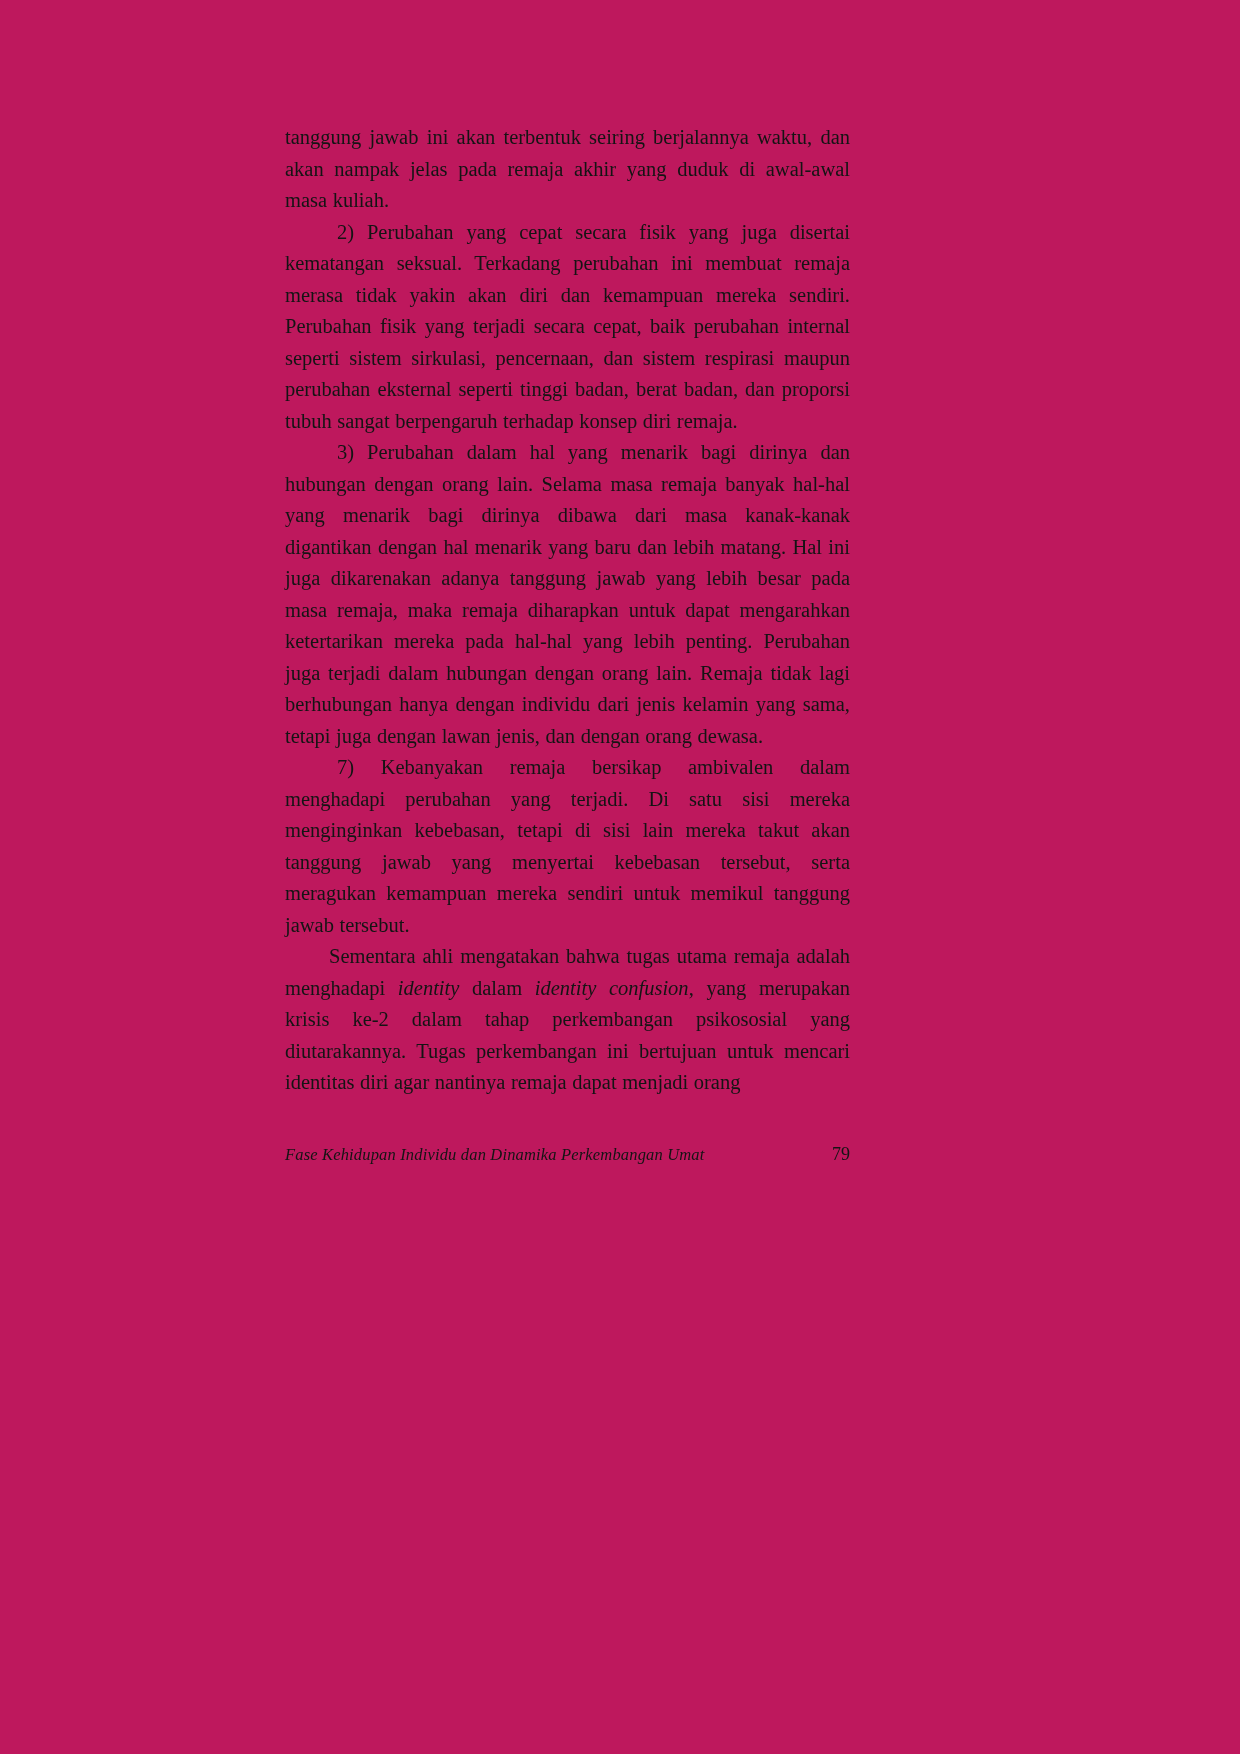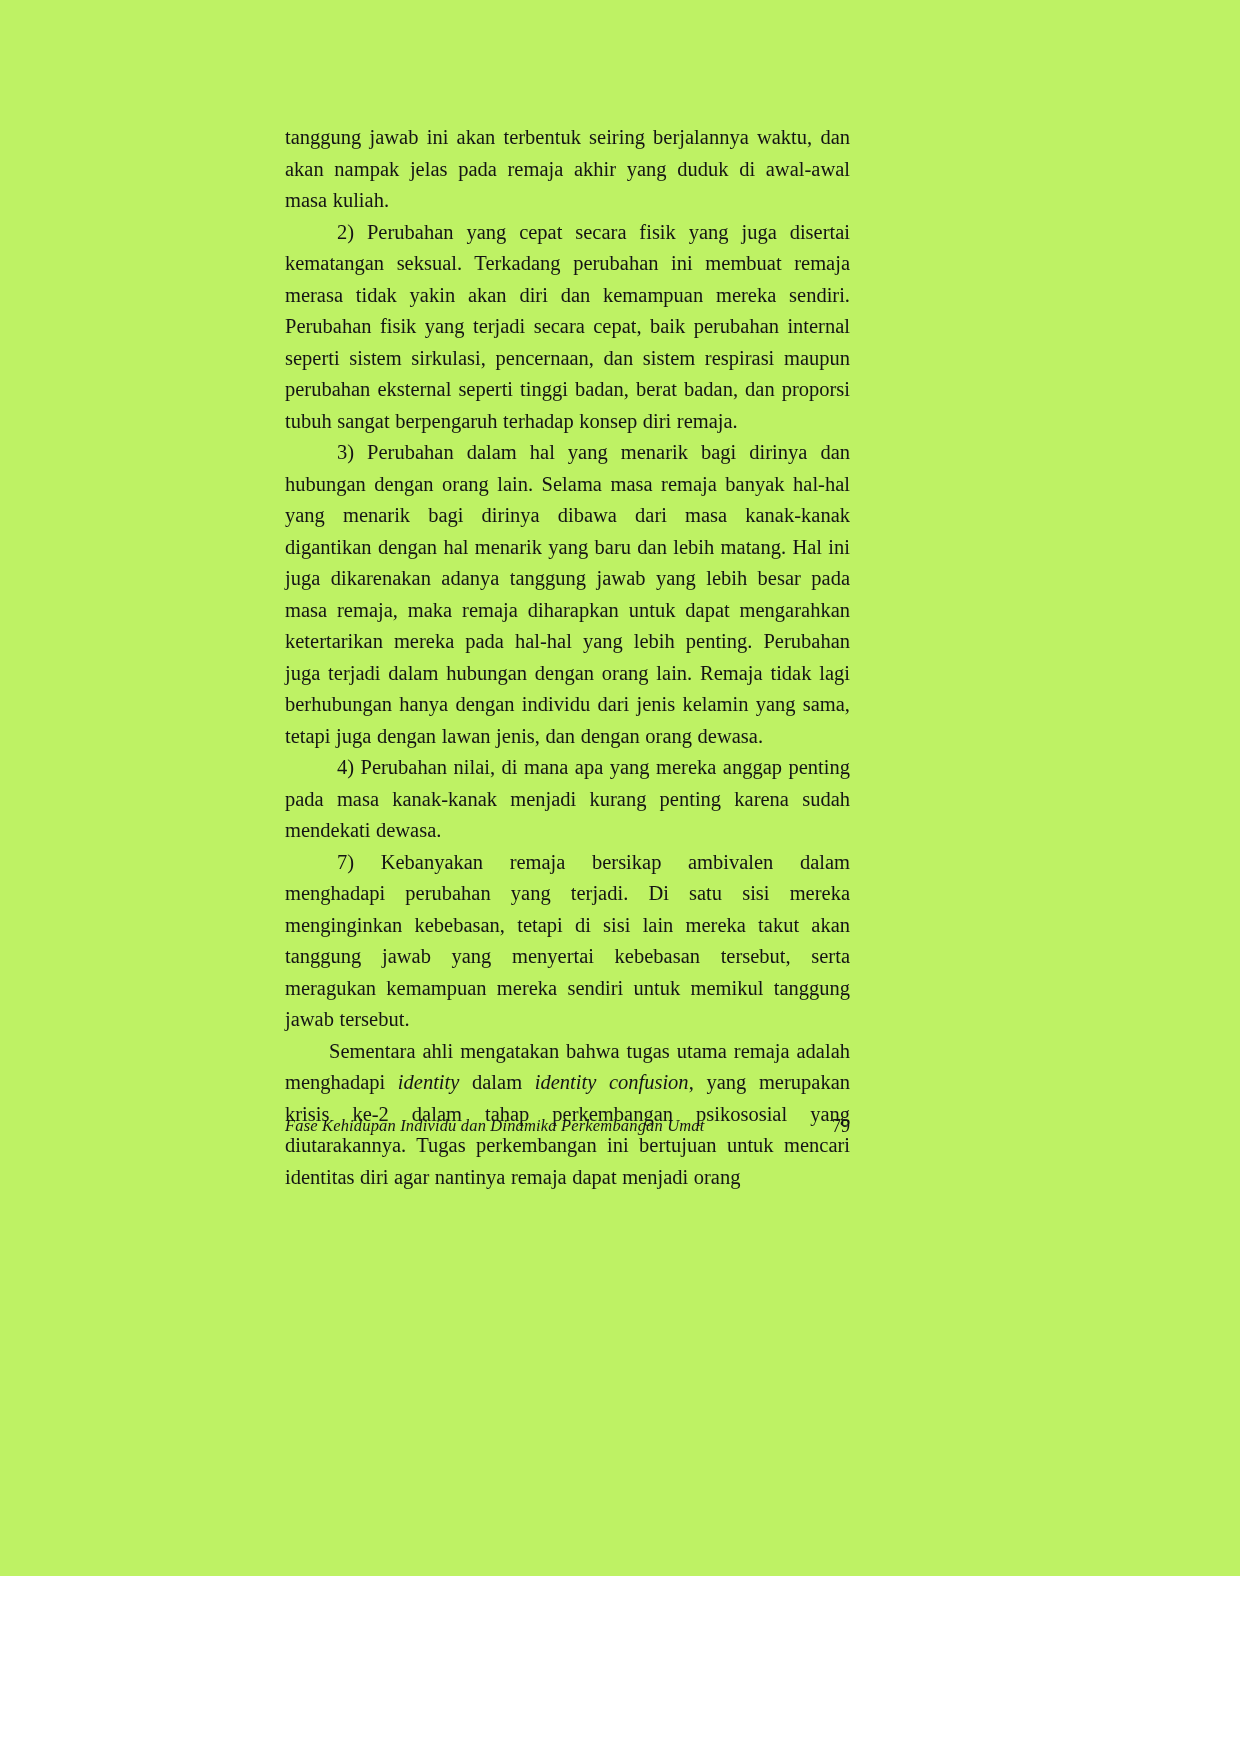--- a/index.html
+++ b/index.html
@@ -12,22 +12,22 @@
     height: 1754px;
     position: relative;
     font-family: "Liberation Serif", serif;
     color: #1a1a1a;
   }
   .page {
     position: absolute;
     top: 0;
     left: 0;
     width: 1240px;
-    height: 1576px;
-    background: #bef264;
+    height: 1754px;
+    background: #be185d;
   }
   .text-block {
     position: absolute;
     left: 285px;
     top: 122px;
     width: 565px;
   }
   .para {
     margin: 0;
     font-size: 20.5px;
@@ -42,25 +42,25 @@
   }
   .para.indent-small {
     text-indent: 44px;
   }
   em {
     font-style: italic;
   }
   .footer {
     position: absolute;
     left: 285px;
-    top: 1116px;
+    top: 1144px;
     width: 565px;
     display: flex;
     justify-content: space-between;
-    align-items: flex-start;
+    align-items: center;
   }
   .footer-title {
     font-style: italic;
     font-size: 16.5px;
     color: #141414;
     letter-spacing: 0.01em;
   }
   .footer-page {
     font-size: 18px;
     color: #141414;
@@ -68,21 +68,20 @@
 </style>
 </head>
 <body>
 
 <div class="page">
 
   <div class="text-block">
     <p class="para">tanggung jawab ini akan terbentuk seiring berjalannya waktu, dan akan nampak jelas pada remaja akhir yang duduk di awal-awal masa kuliah.</p>
     <p class="para indent">2) Perubahan yang cepat secara fisik yang juga disertai kematangan seksual. Terkadang perubahan ini membuat remaja merasa tidak yakin akan diri dan kemampuan mereka sendiri. Perubahan fisik yang terjadi secara cepat, baik perubahan internal seperti sistem sirkulasi, pencernaan, dan sistem respirasi maupun perubahan eksternal seperti tinggi badan, berat badan, dan proporsi tubuh sangat berpengaruh terhadap konsep diri remaja.</p>
     <p class="para indent">3) Perubahan dalam hal yang menarik bagi dirinya dan hubungan dengan orang lain. Selama masa remaja banyak hal-hal yang menarik bagi dirinya dibawa dari masa kanak-kanak digantikan dengan hal menarik yang baru dan lebih matang. Hal ini juga dikarenakan adanya tanggung jawab yang lebih besar pada masa remaja, maka remaja diharapkan untuk dapat mengarahkan ketertarikan mereka pada hal-hal yang lebih penting. Perubahan juga terjadi dalam hubungan dengan orang lain. Remaja tidak lagi berhubungan hanya dengan individu dari jenis kelamin yang sama, tetapi juga dengan lawan jenis, dan dengan orang dewasa.</p>
-    <p class="para indent">4) Perubahan nilai, di mana apa yang mereka anggap penting pada masa kanak-kanak menjadi kurang penting karena sudah mendekati dewasa.</p>
     <p class="para indent">7) Kebanyakan remaja bersikap ambivalen dalam menghadapi perubahan yang terjadi. Di satu sisi mereka menginginkan kebebasan, tetapi di sisi lain mereka takut akan tanggung jawab yang menyertai kebebasan tersebut, serta meragukan kemampuan mereka sendiri untuk memikul tanggung jawab tersebut.</p>
     <p class="para indent-small"><span>Sementara ahli mengatakan bahwa tugas utama remaja adalah menghadapi </span><em>identity</em><span> dalam </span><em>identity confusion</em><span>, yang merupakan krisis ke-2 dalam tahap perkembangan psikososial yang diutarakannya. Tugas perkembangan ini bertujuan untuk mencari identitas diri agar nantinya remaja dapat menjadi orang</span></p>
   </div>
 
   <div class="footer">
     <span class="footer-title">Fase Kehidupan Individu dan Dinamika Perkembangan Umat</span>
     <span class="footer-page">79</span>
   </div>
 
 </div>

